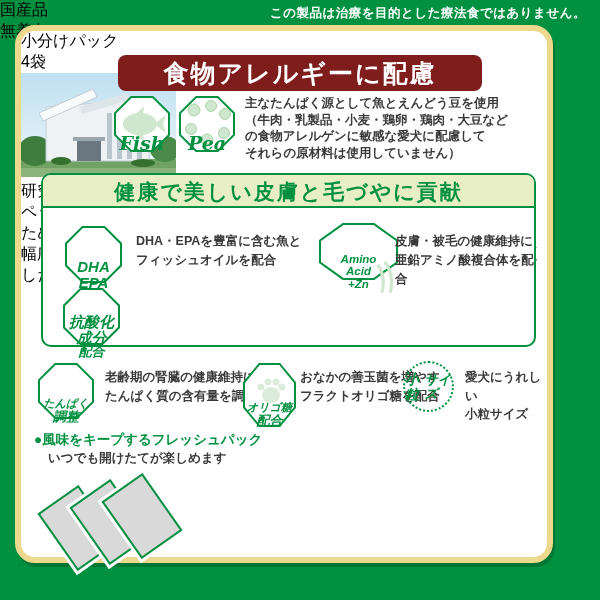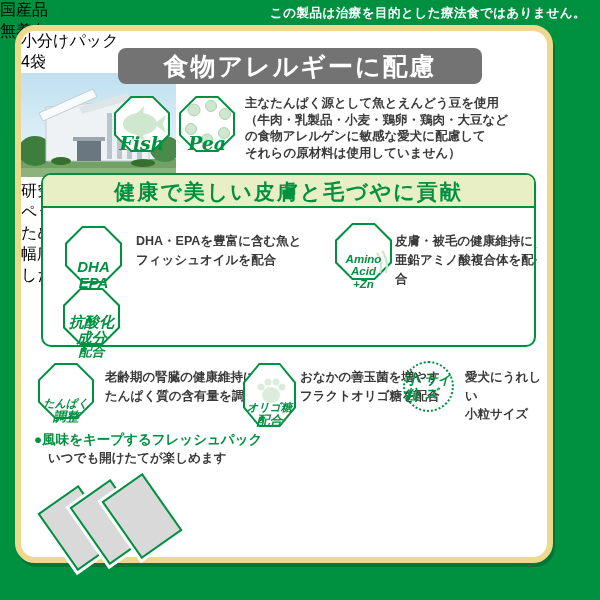--- a/index.html
+++ b/index.html
@@ -4,21 +4,21 @@
 <style>
   * { margin:0; padding:0; box-sizing:border-box; }
   body { width:600px; height:600px; font-family:"Liberation Sans","DejaVu Sans",sans-serif; }
   .canvas { position:relative; width:600px; height:600px; background:#009140; overflow:hidden; }
 
   .top-notice { position:absolute; top:5px; right:14px; color:#fff; font-size:12.5px; font-weight:700; letter-spacing:.5px; }
 
   .panel { position:absolute; left:15px; top:25px; width:538px; height:538px; background:#fff;
            border:6px solid #ecd98e; border-radius:20px; box-shadow:2px 4px 0 rgba(0,40,20,.25); }
 
-  .allergy-heading { position:absolute; left:97px; top:17px; width:364px; height:36px; background:#737373;
+  .allergy-heading { position:absolute; left:97px; top:24px; width:364px; height:36px; background:#7f1d1d;
            border-radius:8px; color:#fff; font-size:25px; font-weight:700; text-align:center; line-height:36px; letter-spacing:2px; }
 
   
   .oct { position:absolute; }
   .oct .oct-bg { position:absolute; inset:0; background:#009140;
         clip-path:polygon(30% 0%,70% 0%,100% 30%,100% 70%,70% 100%,30% 100%,0% 70%,0% 30%); }
   .oct .oct-in { position:absolute; inset:2px; background:#fff;
         clip-path:polygon(30% 0%,70% 0%,100% 30%,100% 70%,70% 100%,30% 100%,0% 70%,0% 30%); }
   .oct .oct-txt { position:absolute; inset:0; display:flex; flex-direction:column; align-items:center;
         justify-content:center; color:#009140; font-weight:700; font-style:italic; line-height:1.05; z-index:2;margin-top:40px; }
@@ -125,21 +125,21 @@
         <div class="oct-txt">
           <span class="bl15">DHA</span>
           <span class="bl15">EPA</span>
         </div>
       </div>
       <div class="ftext" style="left:93px; top:57px;">
         <div>DHA・EPAを豊富に含む魚と</div>
         <div>フィッシュオイルを配合</div>
       </div>
 
-      <div class="oct" style="left:292px; top:48px; width:57px; height:57px;">
+      <div class="oct" style="left:276px; top:48px; width:79px; height:57px;">
         <div class="oct-bg"></div>
         <div class="oct-in"></div>
         <svg class="deco" viewBox="0 0 53 53">
           <g fill="none" stroke="#cfe6cf" stroke-width="2.2">
             <path d="M40 28 q6 8 3 20"></path>
               <path d="M45 26 q7 9 4 22"></path>
           </g>
         </svg>
         <div class="oct-txt">
           <span class="bl12">Amino</span>

